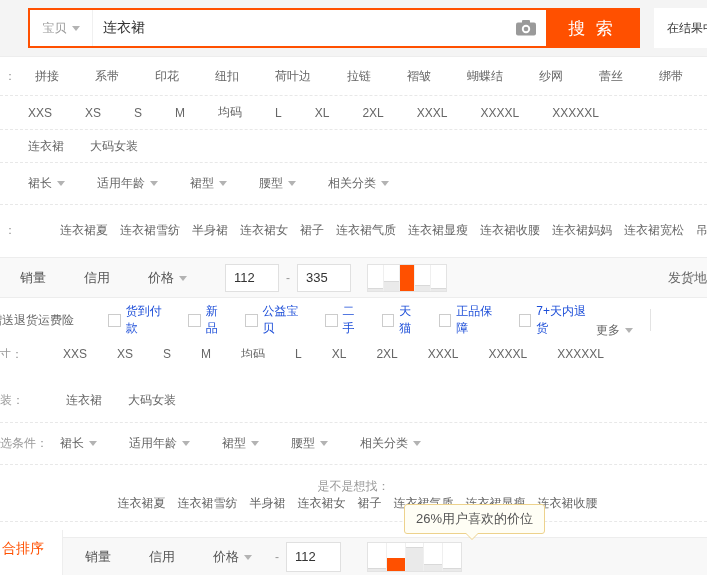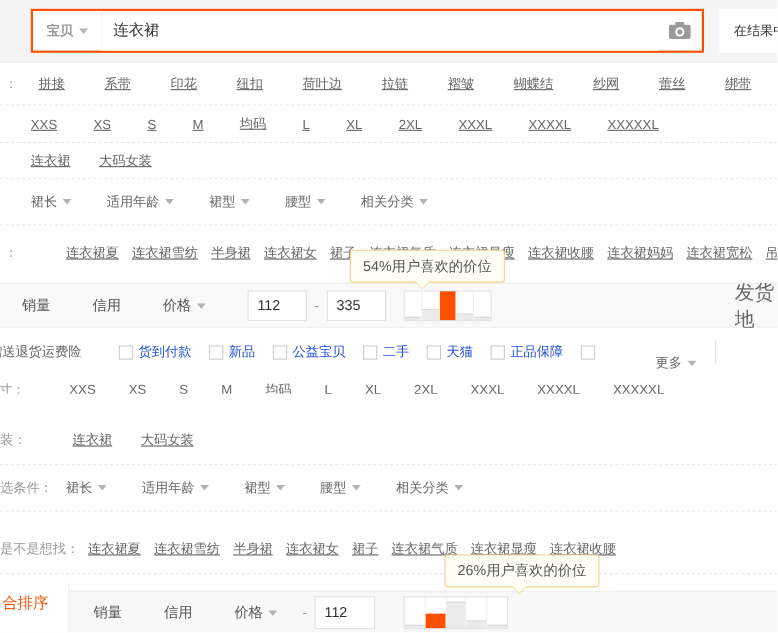--- a/index.html
+++ b/index.html
@@ -6,37 +6,37 @@
   body{width:707px;height:575px;overflow:hidden;background:#fff;
        font-family:"Liberation Sans","DejaVu Sans",sans-serif;font-size:12px;color:#666;}
   #page{position:relative;width:707px;height:575px;overflow:hidden;background:#fff;}
 
   
   #topbar{position:absolute;left:0;top:0;width:707px;height:57px;background:#f4f4f4;
           border-bottom:1px solid #ededed;box-sizing:border-box;}
   #searchbox{position:absolute;left:28px;top:8px;width:612px;height:40px;background:#fff;
              border:2px solid #ff5000;box-sizing:border-box;display:flex;align-items:stretch;}
   #cat{width:62px;display:flex;align-items:center;justify-content:center;color:#999;
-       border-right:1px solid #f0f0f0;cursor:pointer;font-weight:bold;}
+       border-right:1px solid #f0f0f0;cursor:pointer;}
   #query{flex:1;min-width:0;border:0;outline:0;padding:0 10px;font-size:14px;color:#333;
          font-family:inherit;background:#fff;}
   #camera{width:40px;display:flex;align-items:center;justify-content:center;cursor:pointer;}
   #searchbtn{width:92px;background:#ff5000;color:#fff;border:0;cursor:pointer;
              font-size:17px;letter-spacing:3px;display:flex;align-items:center;justify-content:center;
              font-family:inherit;}
   #refine{position:absolute;left:654px;top:8px;width:70px;height:40px;background:#fff;
           display:flex;align-items:center;padding-left:13px;color:#333;white-space:nowrap;}
 
   
   .frow{position:absolute;left:0;width:707px;display:flex;align-items:center;white-space:nowrap;
         overflow:hidden;box-sizing:border-box;}
   .dashed{border-bottom:1px dashed #e8e8e8;}
   .rowlabel{color:#999;flex:0 0 auto;}
   .chips{display:flex;align-items:center;}
-  .li-chip{color:#666;cursor:pointer;text-decoration:underline;}
+  .li-chip{color:#666;cursor:pointer;}
   .li-dropdown{color:#666;cursor:pointer;}
   .caret{display:inline-block;width:0;height:0;border-left:4px solid transparent;
          border-right:4px solid transparent;border-top:5px solid #b3b3b3;margin-left:5px;
          vertical-align:middle;}
   #rowA{top:57px;height:39px;padding-left:4px;}   #rowA .chips{margin-left:19px;gap:36px;}
   #rowB{top:96px;height:34px;padding-left:28px;}  #rowB .chips{gap:33px;}
   #rowC{top:130px;height:33px;padding-left:28px;} #rowC .chips{gap:26px;}
   #rowD{top:163px;height:42px;padding-left:28px;} #rowD .chips{gap:32px;}
   #rowE{top:205px;height:50px;padding-left:4px;}  #rowE .chips{margin-left:44px;gap:12px;}
 
@@ -49,21 +49,21 @@
   #sortbar1 .sortitem{margin-right:38px;}
   .pinput{width:54px;height:28px;border:1px solid #e0e0e0;background:#fff;padding:0 8px;
           font-size:13px;color:#333;box-sizing:border-box;font-family:inherit;outline:none;}
   .pdash{margin:0 7px;color:#999;}
   .hist{display:flex;align-items:flex-end;width:80px;height:28px;border:1px solid #e3e3e3;
         background:#fff;box-sizing:border-box;margin-left:16px;cursor:pointer;}
   .hist .seg{flex:1;height:100%;display:flex;align-items:flex-end;border-right:1px solid #efefef;}
   .hist .seg:last-child{border-right:0;}
   .hist .bar{width:100%;background:#eaeaea;border-top:1px solid #d9d9d9;box-sizing:border-box;}
   .hist .bar.active{background:#ff5000;border-top-color:#ff5000;}
-  #shipfrom{position:absolute;left:668px;color:#666;font-size:18px;cursor:pointer;}
+  #shipfrom{position:absolute;left:668px;color:#666;font-size:13px;cursor:pointer;}
   #activetab{height:38px;background:#fff;color:#ff5000;display:flex;align-items:center;
              padding:0 18px 16px 2px;border-right:1px solid #eee;font-size:14px;cursor:pointer;flex:0 0 auto;}
   #sortbar2 .sortitem{margin-left:22px;margin-right:16px;}
   #sortbar2 .pinput{width:55px;height:30px;}
   #sortbar2 .hist{width:95px;height:30px;margin-left:26px;}
 
   
   #cbrow{position:absolute;left:0;top:298px;width:707px;height:44px;display:flex;align-items:center;
          box-sizing:border-box;background:#fff;}
   #cbcut{color:#666;margin-left:-10px;flex:0 0 auto;}
@@ -74,21 +74,21 @@
   #more{margin-left:auto;margin-right:74px;color:#666;cursor:pointer;flex:0 0 auto;margin-top:20px;}
   #cbdivider{position:absolute;right:56px;top:11px;height:22px;border-left:1px solid #e3e3e3;}
 
   
   #cliprow{position:absolute;left:0;top:346px;width:707px;height:12px;overflow:hidden;}
   #cliprow .inner{display:flex;align-items:center;line-height:17px;white-space:nowrap;}
   #cliprow .rowlabel{margin-left:-13px;}
   #cliprow .chips{margin-left:40px;gap:30px;}
   #row2cat{top:378px;height:45px;}    #row2cat .chips{margin-left:42px;gap:26px;}
   #row2filter{top:423px;height:42px;} #row2filter .chips{margin-left:12px;gap:32px;}
-  #row2suggest{top:478px;height:44px;} #row2suggest .chips{margin-left:8px;gap:12px;}
+  #row2suggest{top:478px;height:44px;flex-direction:column;} #row2suggest .chips{margin-left:8px;gap:12px;}
 
   
   .tip{position:absolute;background:#fffef5;border:1px solid #edd28c;border-radius:3px;
        padding:5px 11px;font-size:13px;color:#555;z-index:6;white-space:nowrap;}
   .tip .arr{position:absolute;width:0;height:0;border-left:7px solid transparent;
             border-right:7px solid transparent;border-top:7px solid #edd28c;bottom:-7px;}
   .tip .arr2{position:absolute;width:0;height:0;border-left:7px solid transparent;
              border-right:7px solid transparent;border-top:7px solid #fffef5;bottom:-6px;}
   #tip1{left:318px;top:227px;}
   #tip1 .arr,#tip1 .arr2{left:58px;}
@@ -108,20 +108,21 @@
       </div>
       <input id="query" type="text" value="连衣裙" style="">
       <div id="camera">
         <svg width="20" height="16" viewBox="0 0 20 16">
           <rect x="0" y="2.5" width="20" height="13" rx="2" fill="#9a9a9a"></rect>
           <rect x="6" y="0" width="8" height="4" rx="1" fill="#9a9a9a"></rect>
           <circle cx="10" cy="9" r="4.2" fill="#ffffff"></circle>
           <circle cx="10" cy="9" r="2.3" fill="#9a9a9a"></circle>
         </svg>
       </div>
+      <button id="searchbtn">搜 索</button>
     </div>
     <div id="refine">在结果中</div>
   </div>
 
   <div id="rowA" class="frow dashed">
     <span class="rowlabel">：</span>
     <span class="chips">
         <span class="li-chip">拼接</span>
         <span class="li-chip">系带</span>
         <span class="li-chip">印花</span>
@@ -179,25 +180,20 @@
         <span class="li-chip">裙子</span>
         <span class="li-chip">连衣裙气质</span>
         <span class="li-chip">连衣裙显瘦</span>
         <span class="li-chip">连衣裙收腰</span>
         <span class="li-chip">连衣裙妈妈</span>
         <span class="li-chip">连衣裙宽松</span>
         <span class="li-chip">吊</span>
       </span>
   </div>
 
-  <div id="tip1" class="tip">
-    <span>54%用户喜欢的价位</span>
-    <i class="arr"></i>
-    <i class="arr2"></i>
-  </div>
 
   <div id="sortbar1" class="sortbar">
     <span class="sortitem">销量</span>
     <span class="sortitem">信用</span>
     <span class="sortitem"><span>价格</span><i class="caret"></i></span>
     <input class="pinput" type="text" value="112" style="">
     <span class="pdash">-</span>
     <input class="pinput" type="text" value="335" style="">
     <span class="hist">
         <span class="seg">
@@ -241,20 +237,21 @@
         <span class="li-checkbox">
           <span class="cb"></span>
           <span>天猫</span>
         </span>
         <span class="li-checkbox">
           <span class="cb"></span>
           <span>正品保障</span>
         </span>
         <span class="li-checkbox">
           <span class="cb"></span>
+          <span>7+天内退货</span>
         </span>
       </span>
     <span id="more"><span>更多</span><i class="caret"></i></span>
     <i id="cbdivider"></i>
   </div>
 
   <div id="cliprow">
     <div class="inner">
       <span class="rowlabel">尺寸：</span>
       <span class="chips">

